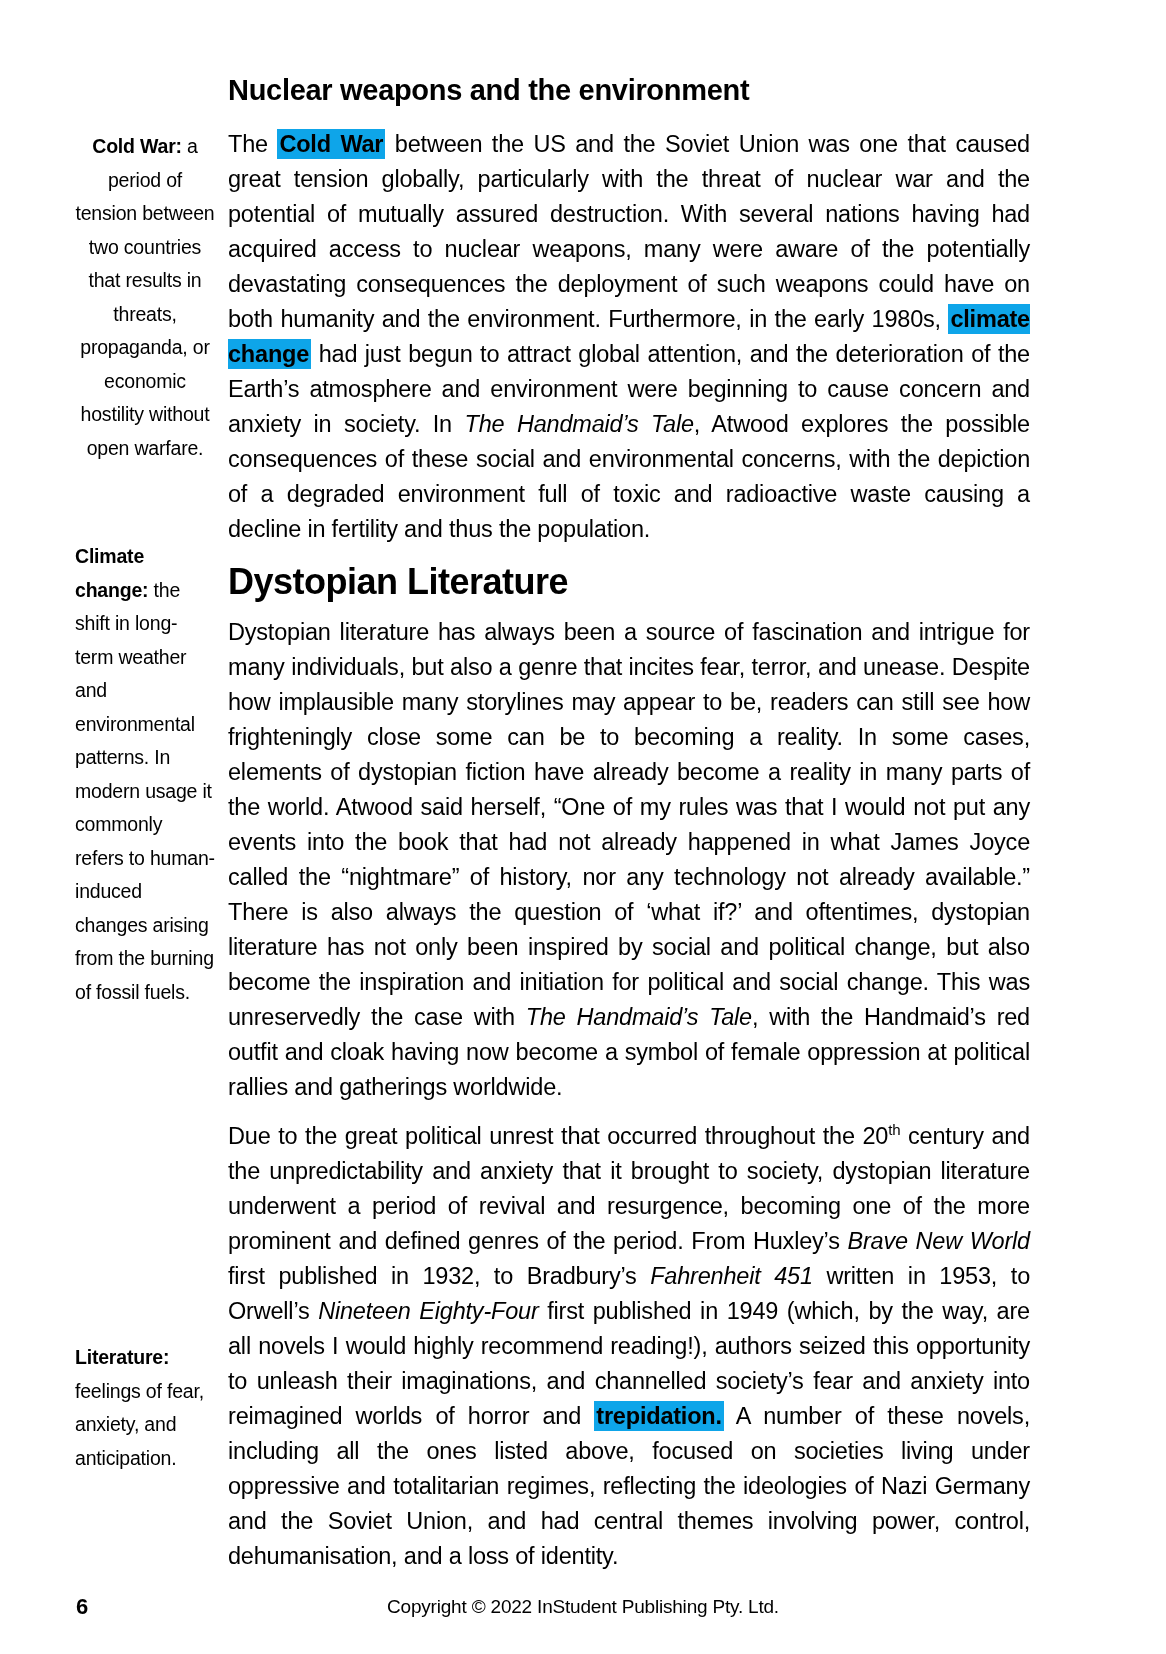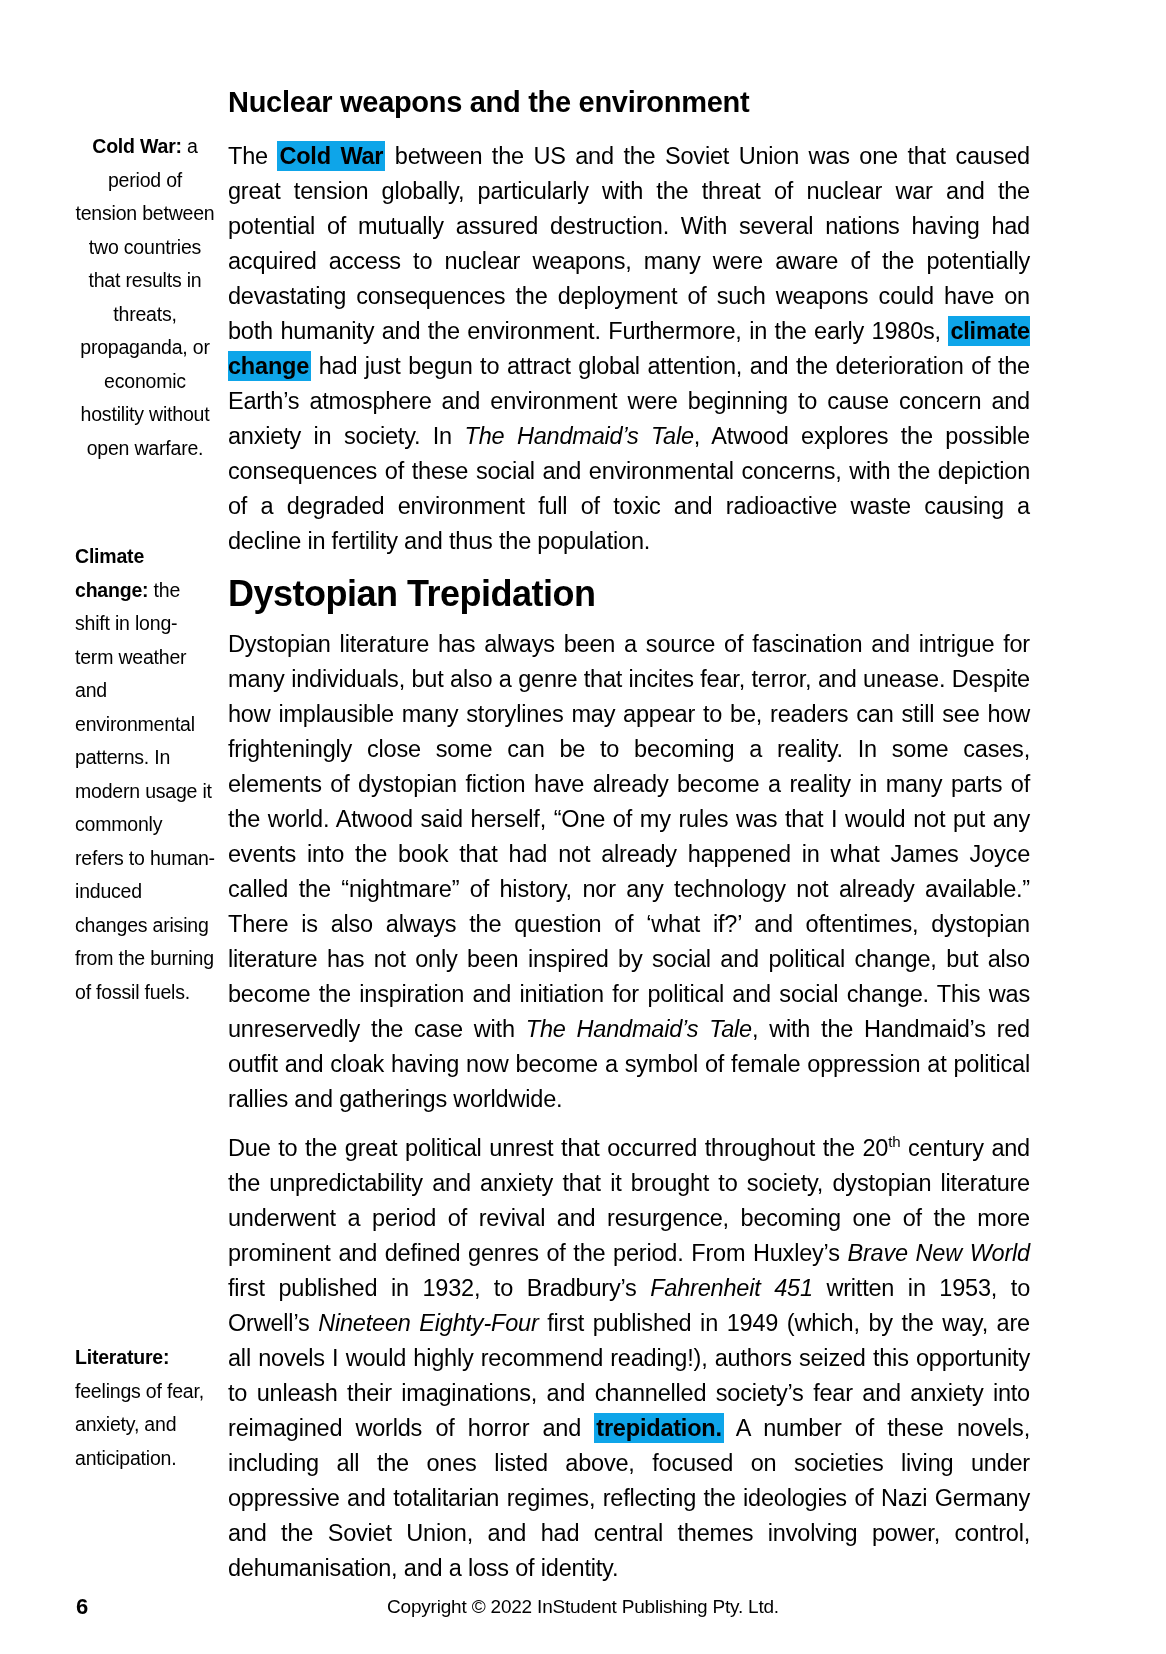--- a/index.html
+++ b/index.html
@@ -15,21 +15,21 @@
   .main {
     position: absolute;
     left: 228px;
     top: 74px;
     width: 802px;
   }
   .h1 {
     font-size: 29px;
     font-weight: bold;
     letter-spacing: -0.3px;
-    margin: 12px 0 20px 0;
+    margin: 0 0 20px 0;
   }
   .h2 {
     font-size: 36px;
     font-weight: bold;
     letter-spacing: -0.5px;
     margin: 6px 0 12px 0;
   }
   .para {
     font-size: 23.5px;
     line-height: 35px;
@@ -81,21 +81,21 @@
 
   <div class="note note-1"><span class="term">Cold War:</span><span> a period of tension between two countries that results in threats, propaganda, or economic hostility without open warfare.</span></div>
 
   <div class="note note-2"><span class="term">Climate change:</span><span> the shift in long-term weather and environmental patterns. In modern usage it commonly refers to human-induced changes arising from the burning of fossil fuels.</span></div>
 
   <div class="note note-3"><span class="term">Literature:</span><span> feelings of fear, anxiety, and anticipation.</span></div>
 
   <div class="main">
     <div class="h1">Nuclear weapons and the environment</div>
     <p class="para"><span>The </span><span class="hl">Cold War</span><span> between the US and the Soviet Union was one that caused great tension globally, particularly with the threat of nuclear war and the potential of mutually assured destruction.  With several nations having had acquired access to nuclear weapons, many were aware of the potentially devastating consequences the deployment of such weapons could have on both humanity and the environment. Furthermore, in the early 1980s, </span><span class="hl">climate change</span><span> had just begun to attract global attention, and the deterioration of the Earth’s atmosphere and environment were beginning to cause concern and anxiety in society.  In </span><i>The Handmaid’s Tale</i><span>, Atwood explores the possible consequences of these social and environmental concerns, with the depiction of a degraded environment full of toxic and radioactive waste causing a decline in fertility and thus the population.</span></p>
-    <div class="h2">Dystopian Trepidation</div>
+    <div class="h2">Dystopian Literature</div>
     <p class="para"><span>Dystopian literature has always been a source of fascination and intrigue for many individuals, but also a genre that incites fear, terror, and unease. Despite how implausible many storylines may appear to be, readers can still see how frighteningly close some can be to becoming a reality.  In some cases, elements of dystopian fiction have already become a reality in many parts of the world.  Atwood said herself, “One of my rules was that I would not put any events into the book that had not already happened in what James Joyce called the “nightmare” of history, nor any technology not already available.”  There is also always the question of ‘what if?’  and oftentimes, dystopian literature has not only been inspired by social and political change, but also become the inspiration and initiation for political and social change.  This was unreservedly the case with </span><i>The Handmaid’s Tale</i><span>, with the Handmaid’s red outfit and cloak having now become a symbol of female oppression at political rallies and gatherings worldwide.</span></p>
     <p class="para"><span>Due to the great political unrest that occurred throughout the 20</span><sup>th</sup><span> century and the unpredictability and anxiety that it brought to society, dystopian literature underwent a period of revival and resurgence, becoming one of the more prominent and defined genres of the period.  From Huxley’s </span><i>Brave New World</i><span> first published in 1932, to Bradbury’s </span><i>Fahrenheit 451</i><span> written in 1953, to Orwell’s </span><i>Nineteen Eighty-Four</i><span> first published in 1949 (which, by the way, are all novels I would highly recommend reading!), authors seized this opportunity to unleash their imaginations, and channelled society’s fear and anxiety into reimagined worlds of horror and </span><span class="hl">trepidation.</span><span>  A number of these novels, including all the ones listed above, focused on societies living under oppressive and totalitarian regimes, reflecting the ideologies of Nazi Germany and the Soviet Union, and had central themes involving power, control, dehumanisation, and a loss of identity.</span></p>
   </div>
 
   <div class="footer-pagenum">6</div>
   <div class="footer-copyright">Copyright © 2022 InStudent Publishing Pty. Ltd.</div>
 
 </div>
 
 </body></html>

